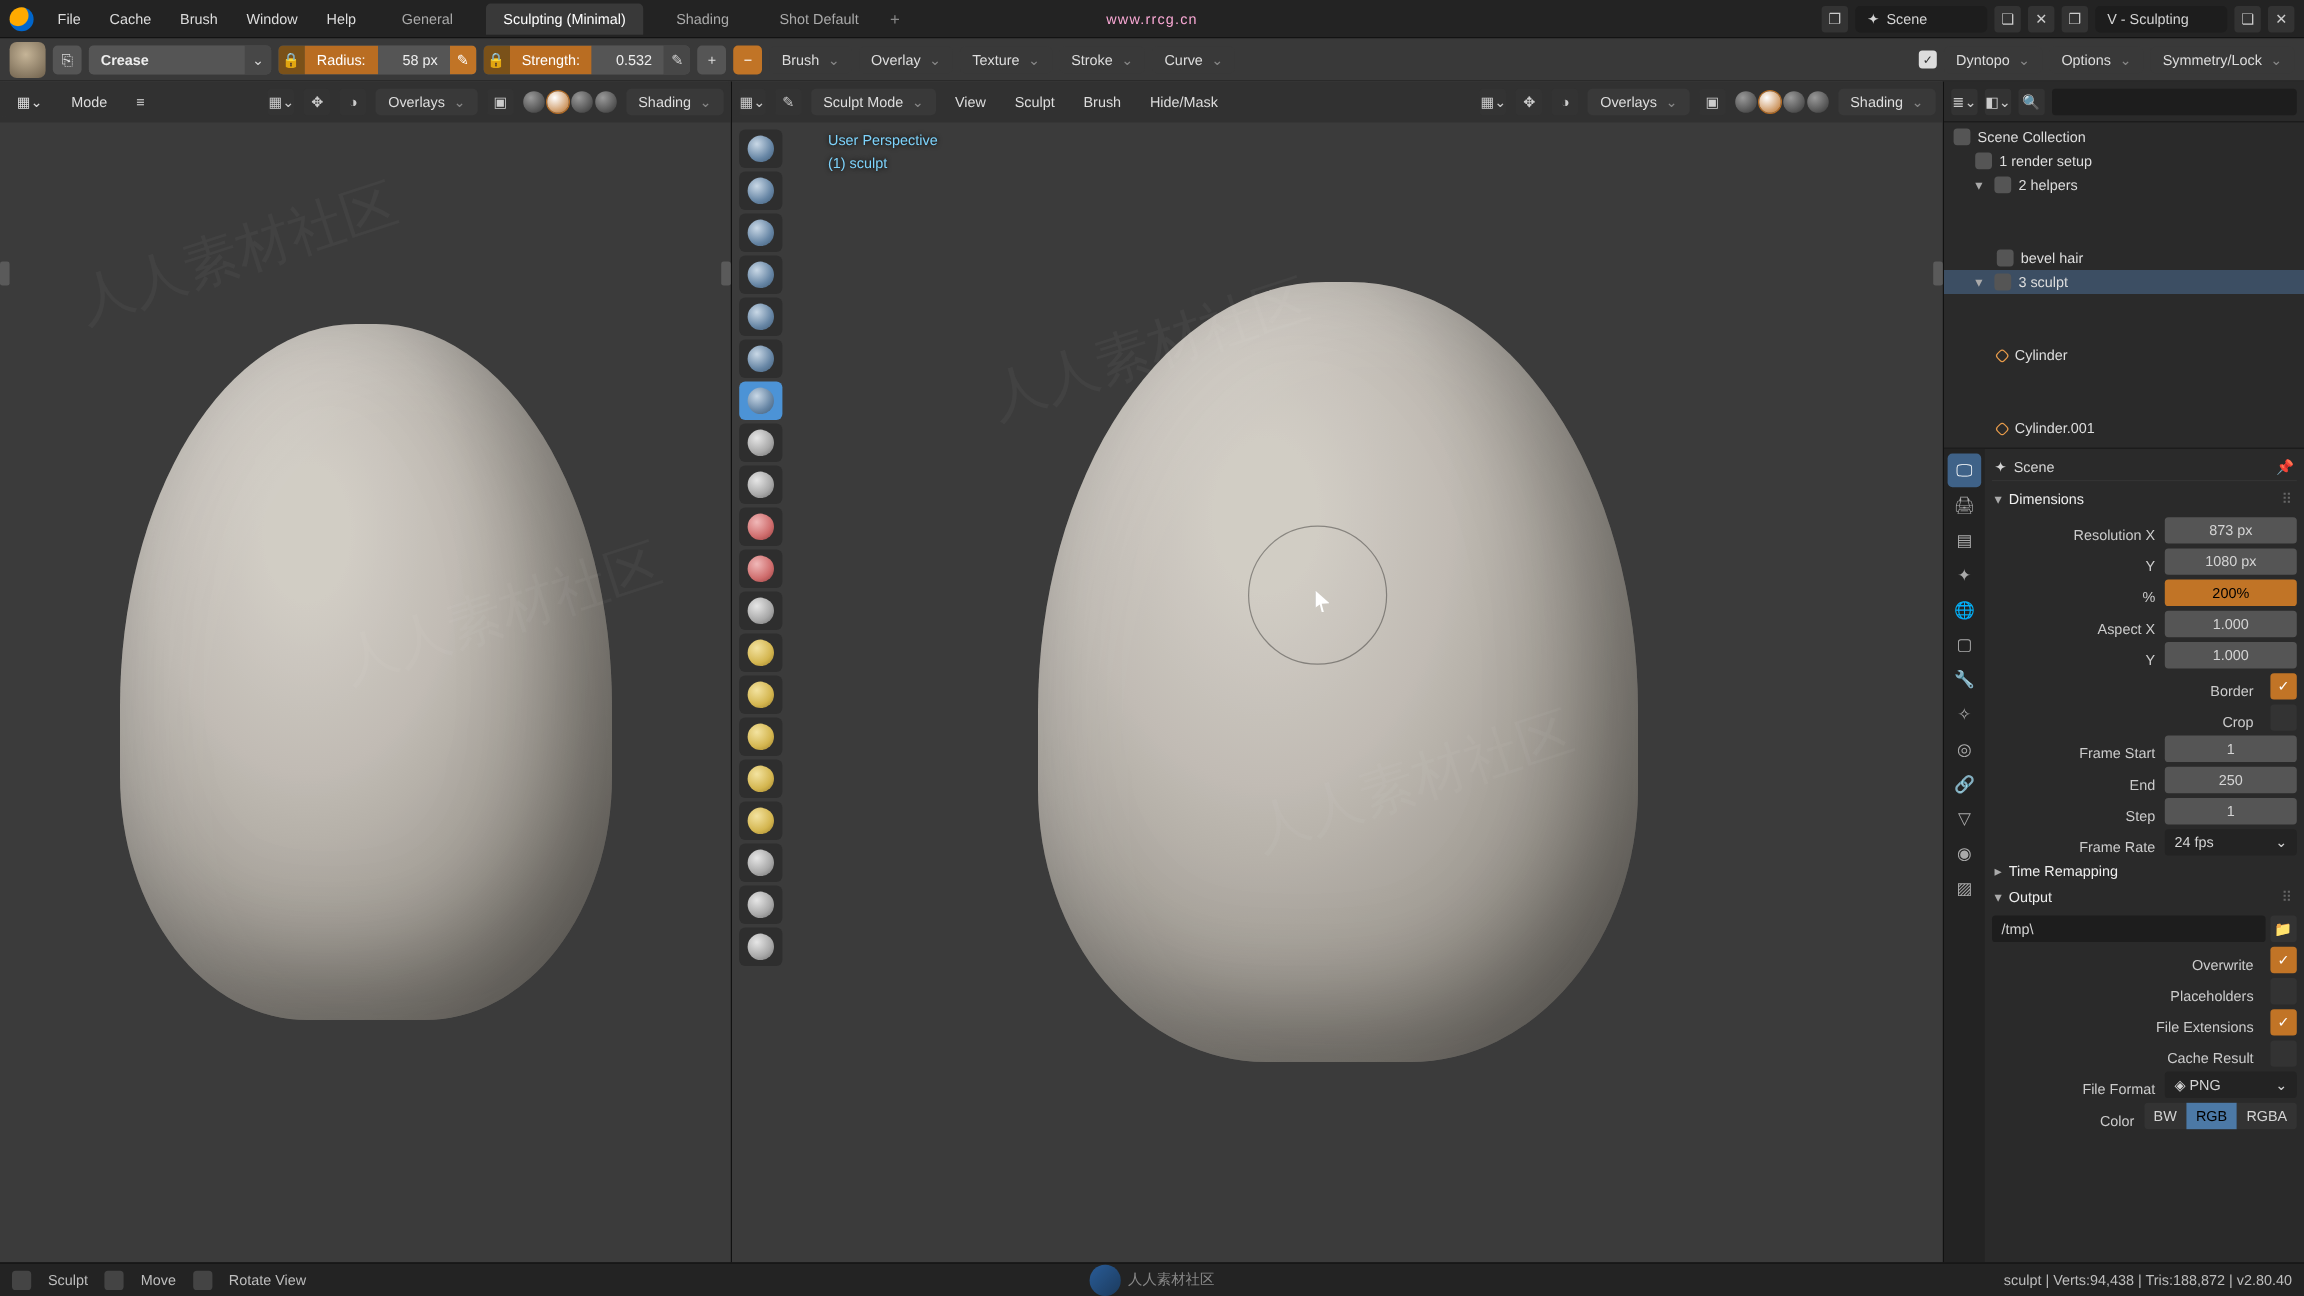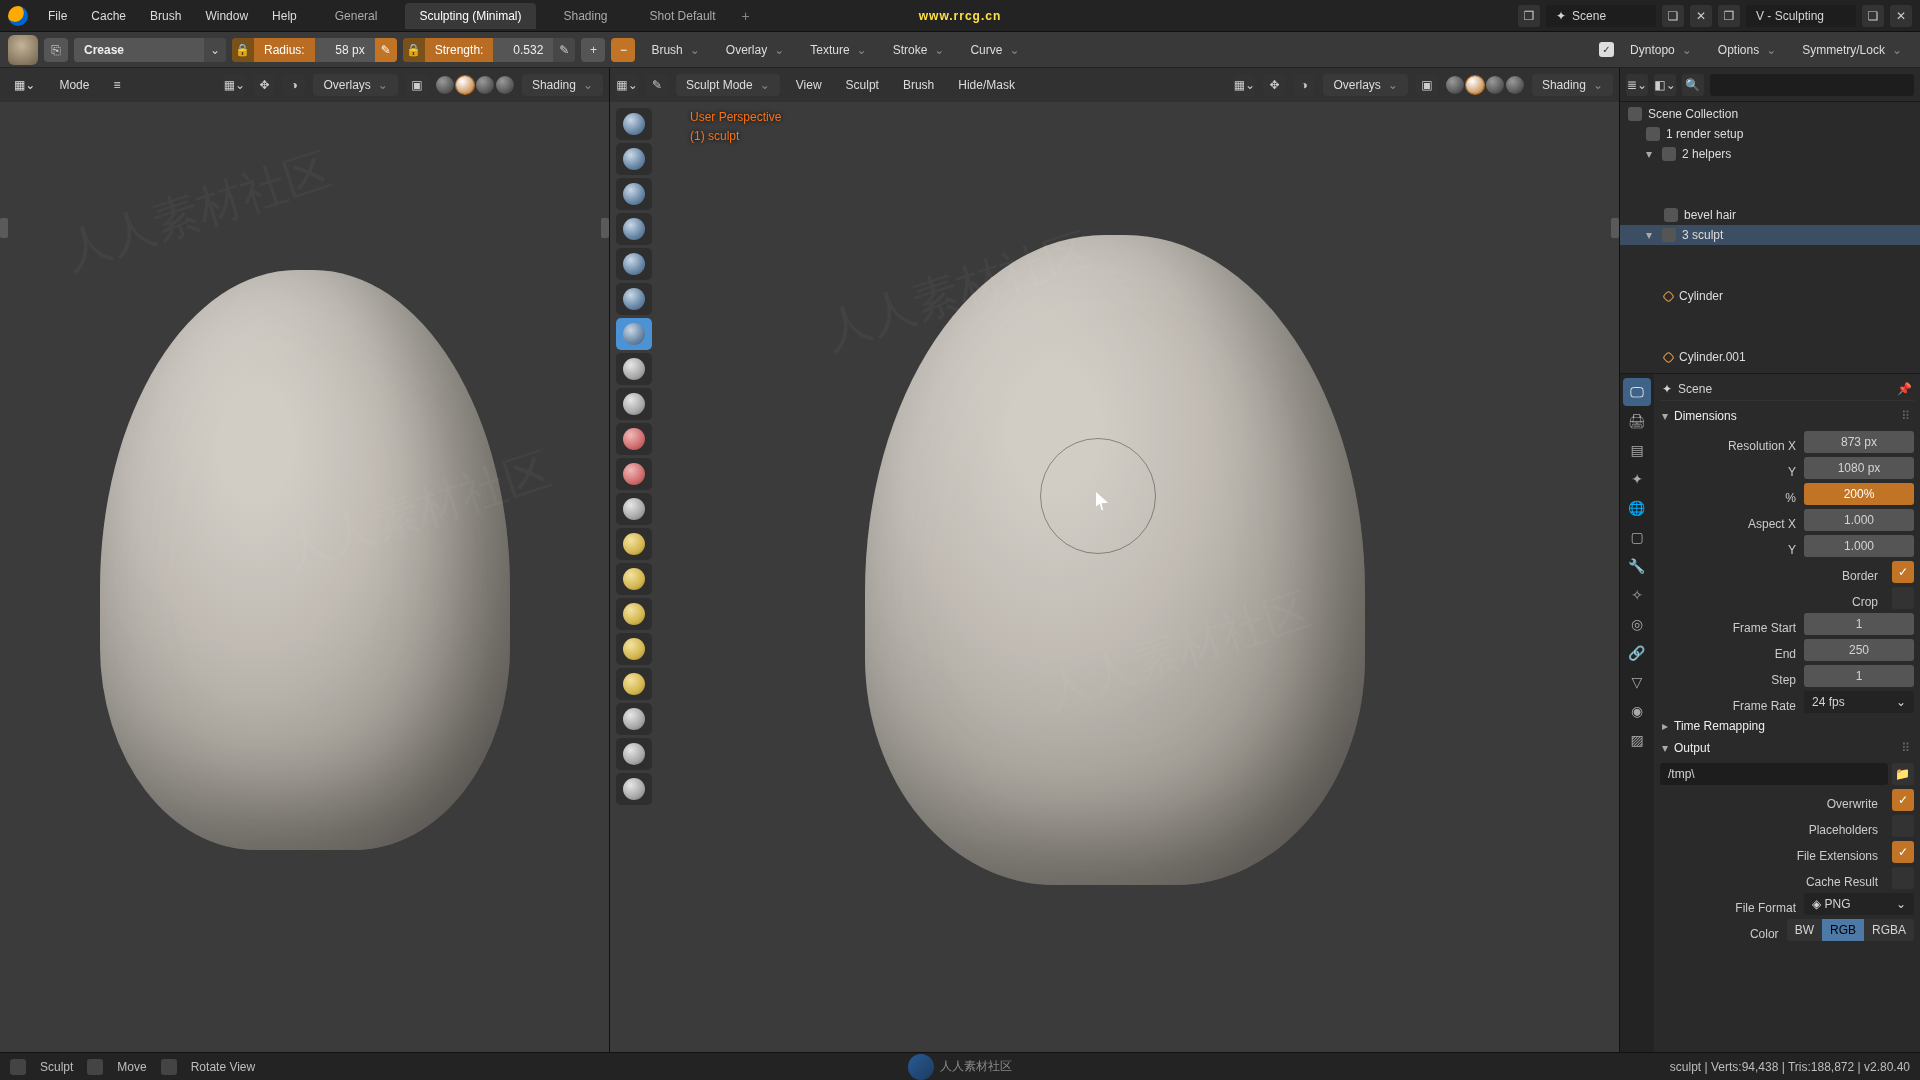--- a/index.html
+++ b/index.html
@@ -5,21 +5,21 @@
 * { margin: 0; padding: 0; box-sizing: border-box; font-family: -apple-system, sans-serif; font-size: 12px; }
 body { background: #393939; color: #d4d4d4; width: 1920px; height: 1080px; overflow: hidden; position: relative; }
 
 
 .menubar { height: 32px; background: #232323; display: flex; align-items: center; padding: 0 8px; gap: 4px; border-bottom: 1px solid #111; }
 .menubar .logo { width: 20px; height: 20px; border-radius: 50%; background: radial-gradient(circle at 35% 35%, #fa0 45%, #06c 50%); margin-right: 6px; }
 .menubar .menuitem { padding: 4px 10px; border-radius: 4px; cursor: pointer; color: #ddd; }
 .menubar .ws-tab { margin-left: 10px; padding: 6px 14px; color: #aaa; border-radius: 4px 4px 0 0; }
 .menubar .ws-tab.active { background: #393939; color: #fff; }
 .menubar .ws-add { padding: 4px 8px; color: #888; font-size: 14px; }
-.menubar .center-url { position: absolute; left: 50%; transform: translateX(-50%); color: #fde047; letter-spacing: 1px; font-weight: bold; }
+.menubar .center-url { position: absolute; left: 50%; transform: translateX(-50%); color: #f9a8d4; letter-spacing: 1px; }
 .menubar .right { margin-left: auto; display: flex; gap: 6px; align-items: center; }
 .scene-field { background: #1d1d1d; padding: 4px 10px; border-radius: 4px; min-width: 110px; display: flex; align-items: center; gap: 6px; }
 .iconbtn { width: 22px; height: 22px; background: #333; border-radius: 3px; display: inline-flex; align-items: center; justify-content: center; color: #ccc; }
 
 
 .toolbar { height: 36px; background: #393939; display: flex; align-items: center; padding: 0 8px; gap: 6px; border-bottom: 1px solid #222; }
 .toolbar .brush-preview { width: 30px; height: 30px; border-radius: 6px; background: radial-gradient(circle at 45% 35%, #c5b497, #6e604c); }
 .pill { height: 24px; display: flex; align-items: center; background: #555; border-radius: 4px; overflow: hidden; }
 .pill .seg { padding: 0 10px; height: 100%; display: flex; align-items: center; }
 .pill .seg.label { background: #b96d22; color: #fff; }
@@ -41,21 +41,21 @@
 .view.right { flex: 1; border-right: 1px solid #111; }
 .header3d { position: absolute; top: 0; left: 0; right: 0; height: 34px; display: flex; align-items: center; gap: 8px; padding: 0 6px; background: rgba(45,45,45,0.7); backdrop-filter: blur(2px); z-index: 5; }
 .header3d .btn { padding: 4px 8px; color: #ddd; border-radius: 4px; }
 .header3d .shadeballs { display: flex; gap: 2px; }
 .ball { width: 18px; height: 18px; border-radius: 50%; background: radial-gradient(circle at 35% 30%, #999, #333); }
 .ball.active { background: radial-gradient(circle at 35% 30%, #fff, #b96d22); box-shadow: 0 0 0 1px #b96d22; }
 .canvas { position: absolute; inset: 0; display: flex; align-items: center; justify-content: center; overflow: hidden; }
 .sculpt-render { filter: hue-rotate(0deg) saturate(0.3) brightness(1.05); }
 .sculpt-shape { width: 500px; height: 650px; border-radius: 48% 48% 38% 38% / 55% 55% 35% 35%; background: radial-gradient(ellipse at 38% 30%, #d0c2a8 10%, #c2b199 35%, #9b8c73 70%, #766a56 100%); box-shadow: inset -30px -40px 90px rgba(0,0,0,.35), inset 30px 30px 70px rgba(255,255,255,.12); position: relative; }
 .sculpt-shape.small { width: 410px; height: 580px; }
-.overlay-txt { position: absolute; top: 40px; left: 80px; color: #f97316; text-shadow: 0 0 4px #000; line-height: 1.6; z-index: 4; }
+.overlay-txt { position: absolute; top: 40px; left: 80px; color: #7dd3fc; text-shadow: 0 0 4px #000; line-height: 1.6; z-index: 4; }
 
 
 .tshelf { position: absolute; left: 6px; top: 40px; display: flex; flex-direction: column; gap: 3px; z-index: 6; }
 .tshelf .tool { width: 36px; height: 32px; background: #2e2e2e; border-radius: 5px; display: flex; align-items: center; justify-content: center; }
 .tshelf .tool .tball { width: 22px; height: 22px; border-radius: 50%; background: radial-gradient(circle at 35% 32%, #c9d8e6, #6786a5 60%, #3d5974); }
 .tshelf .tool.active { background: #4c93d6; }
 .tshelf .tool.grey .tball { background: radial-gradient(circle at 35% 32%, #e6e6e6, #a8a8a8 60%, #6c6c6c); }
 .tshelf .tool.yellow .tball { background: radial-gradient(circle at 35% 32%, #f3e3a0, #d4b650 60%, #9a7d28); }
 .tshelf .tool.red .tball { background: radial-gradient(circle at 35% 32%, #f0b8b8, #cf6d6d 60%, #8f3b3b); }
 
@@ -72,21 +72,21 @@
 .prop-tabs .pt { width: 28px; height: 28px; border-radius: 4px; display: flex; align-items: center; justify-content: center; color: #aaa; font-size: 14px; }
 .prop-tabs .pt.active { background: #3f6288; color: #fff; }
 .prop-panel { flex: 1; overflow-y: auto; padding: 4px 6px; }
 .crumb { display: flex; align-items: center; gap: 6px; padding: 4px 2px; border-bottom: 1px solid #333; margin-bottom: 4px;}
 .panel-head { display: flex; align-items: center; gap: 6px; padding: 4px 2px; color: #eee; }
 .panel-head .caret { color: #aaa; }
 .panel-head .grip { margin-left: auto; color: #666; letter-spacing: 2px; }
 .proprow { display: flex; align-items: flex-end; height: 24px; margin: 2px 0; }
 .proprow .lbl { flex: 1; text-align: right; padding-right: 8px; color: #ccc; }
 .proprow .val { width: 110px; background: #555; border-radius: 3px; text-align: center; height: 22px; line-height: 22px; }
-.proprow .val.accent { background: #c17426; color: #ffffff; }
+.proprow .val.accent { background: #c17426; color: #000000; }
 .proprow .full { flex: 1; background: #1d1d1d; border-radius: 3px; height: 22px; line-height: 22px; padding: 0 8px; }
 .proprow .chk2 { width: 22px; height: 22px; margin-left: 6px; background: #c17426; border-radius: 3px; display: flex; align-items: center; justify-content: center; color: #fff; }
 .proprow .chk2.off { background: #333; color: transparent; }
 .proprow .ddwide { flex-basis: 110px; background: #232323; border-radius: 3px; height: 22px; display: flex; align-items: center; padding: 0 8px; justify-content: space-between; }
 .proprow .seggrp { display: flex; }
 .proprow .seggrp .s { padding: 0 8px; height: 22px; line-height: 22px; background: #333; }
 .proprow .seggrp .s.active { background: #4c79a6; color: #000000; }
 .proprow .seggrp .s:first-child { border-radius: 3px 0 0 3px; } .proprow .seggrp .s:last-child { border-radius: 0 3px 3px 0; }
 
 

